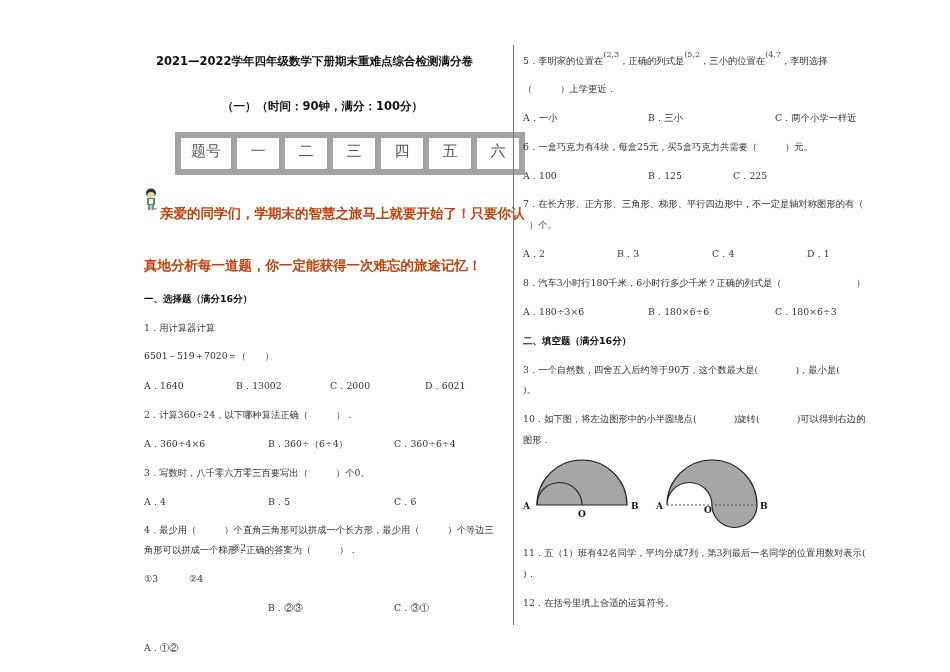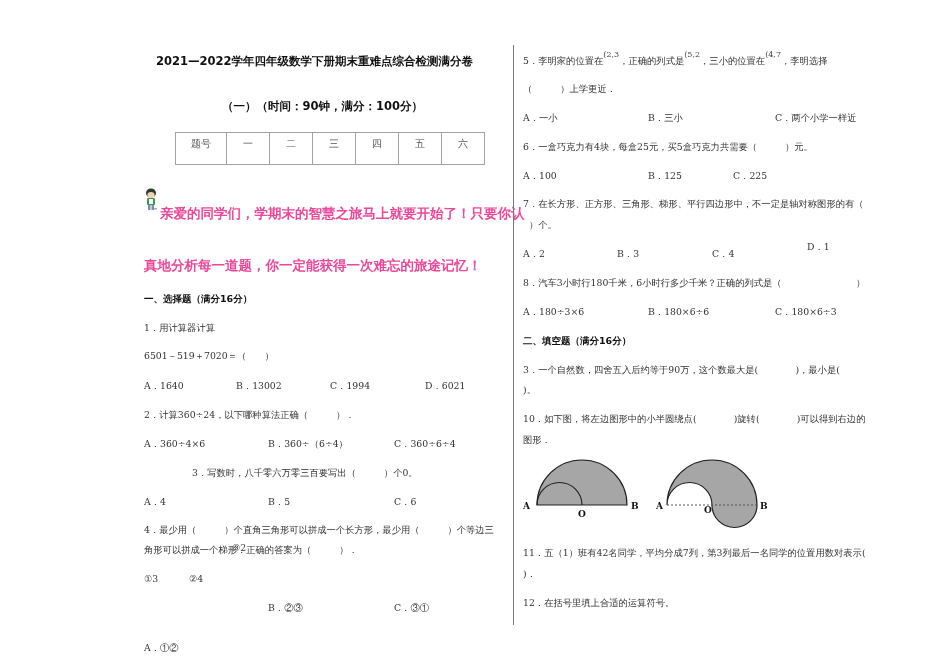--- a/index.html
+++ b/index.html
@@ -5,26 +5,26 @@
   html, body { margin: 0; padding: 0; background: #ffffff; }
   body {
     width: 950px; height: 672px; position: relative; overflow: hidden;
     font-family: "DejaVu Serif", "Liberation Serif", serif;
     color: #222;
   }
   .abs { position: absolute; white-space: nowrap; }
   .title { font-family: "DejaVu Sans", "Liberation Sans", sans-serif; font-weight: bold; font-size: 11.5px; color: #111; }
   .q { font-size: 9.3px; color: #333; }
   .sec { font-family: "DejaVu Sans", "Liberation Sans", sans-serif; font-weight: bold; font-size: 9.5px; color: #111; }
-  .intro { font-family: Liberation Mono, monospace; font-weight: bold; font-size: 13.5px; color: #ec4899; }
+  .intro { font-family: Liberation Mono, monospace; font-weight: bold; font-size: 13.5px; color: #c2410c; }
   .divider { position: absolute; left: 513px; top: 45px; width: 1px; height: 580px; background: #777; }
   table.score { position: absolute; left: 175px; top: 132px; border-collapse: collapse; }
   table.score td {
-    border: 1px solid #a3a3a3; width: 40px; height: 26px;
-    font-size: 10px; color: #555; text-align: center; vertical-align: top; padding-top: 4px;
+    border: 6px solid #a3a3a3; width: 40px; height: 26px;
+    font-size: 15px; color: #555; text-align: center; vertical-align: top; padding-top: 4px;
     font-family: "DejaVu Serif", serif;
   }
   table.score td:first-child { width: 48px; }
   .sup { font-size: 8px; position: relative; top: -7px; color: #444; }
   .mascot { position: absolute; left: 144px; top: 188px; width: 14px; height: 24px; }
 </style>
 </head>
 <body>
 
 <div class="abs title" style="left:156px; top:54px;">2021—2022学年四年级数学下册期末重难点综合检测满分卷</div>
@@ -56,29 +56,29 @@
 
 <div class="abs intro" style="left:160px; top:205px;">亲爱的同学们，学期末的智慧之旅马上就要开始了！只要你认</div>
 <div class="abs intro" style="left:144px; top:257px;">真地分析每一道题，你一定能获得一次难忘的旅途记忆！</div>
 
 <div class="abs sec" style="left:144px; top:293px;">一、选择题（满分16分）</div>
 
 <div class="abs q" style="left:144px; top:322px;">1．用计算器计算</div>
 <div class="abs q" style="left:144px; top:350px;">6501－519＋7020＝（　　）</div>
 <div class="abs q" style="left:144px; top:380px;">A．1640</div>
 <div class="abs q" style="left:236px; top:380px;">B．13002</div>
-<div class="abs q" style="left:330px; top:380px;">C．1994</div>
+<div class="abs q" style="left:330px; top:380px;">C．2000</div>
 <div class="abs q" style="left:425px; top:380px;">D．6021</div>
 
 <div class="abs q" style="left:144px; top:409px;">2．计算360÷24，以下哪种算法正确（　　　）．</div>
 <div class="abs q" style="left:144px; top:438px;">A．360÷4×6</div>
 <div class="abs q" style="left:268px; top:438px;">B．360÷（6÷4）</div>
 <div class="abs q" style="left:394px; top:438px;">C．360÷6÷4</div>
 
-<div class="abs q" style="left:144px; top:467px;margin-left:48px;">3．写数时，八千零六万零三百要写出（　　　）个0。</div>
+<div class="abs q" style="left:144px; top:467px;">3．写数时，八千零六万零三百要写出（　　　）个0。</div>
 <div class="abs q" style="left:144px; top:496px;">A．4</div>
 <div class="abs q" style="left:268px; top:496px;">B．5</div>
 <div class="abs q" style="left:394px; top:496px;">C．6</div>
 
 <div class="abs q" style="left:144px; top:524px;">4．最少用（　　　）个直角三角形可以拼成一个长方形，最少用（　　　）个等边三</div>
 <div class="abs q" style="left:144px; top:544px;">角形可以拼成一个梯形．正确的答案为（　　　）．</div>
 <div class="abs q" style="left:144px; top:573px;">①3</div>
 <div class="abs q" style="left:189px; top:573px;">②4</div>
 <div class="abs q" style="left:232px; top:542px;">③2</div>
 <div class="abs q" style="left:144px; top:602px;margin-top:40px;">A．①②</div>
@@ -98,21 +98,21 @@
 <div class="abs q" style="left:523px; top:141px;">6．一盒巧克力有4块，每盒25元，买5盒巧克力共需要（　　　）元。</div>
 <div class="abs q" style="left:523px; top:170px;">A．100</div>
 <div class="abs q" style="left:648px; top:170px;">B．125</div>
 <div class="abs q" style="left:733px; top:170px;">C．225</div>
 
 <div class="abs q" style="left:523px; top:198px;">7．在长方形、正方形、三角形、梯形、平行四边形中，不一定是轴对称图形的有（</div>
 <div class="abs q" style="left:529px; top:219px;">）个。</div>
 <div class="abs q" style="left:523px; top:248px;">A．2</div>
 <div class="abs q" style="left:617px; top:248px;">B．3</div>
 <div class="abs q" style="left:712px; top:248px;">C．4</div>
-<div class="abs q" style="left:807px; top:241px;">D．1</div>
+<div class="abs q" style="left:807px; top:248px;">D．1</div>
 
 <div class="abs q" style="left:523px; top:277px;">8．汽车3小时行180千米，6小时行多少千米？正确的列式是（　　　　　　　　）</div>
 <div class="abs q" style="left:523px; top:306px;">A．180÷3×6</div>
 <div class="abs q" style="left:648px; top:306px;">B．180×6÷6</div>
 <div class="abs q" style="left:775px; top:306px;">C．180×6÷3</div>
 
 <div class="abs sec" style="left:523px; top:335px;">二、填空题（满分16分）</div>
 
 <div class="abs q" style="left:523px; top:364px;">3．一个自然数，四舍五入后约等于90万，这个数最大是(　　　　)，最小是(</div>
 <div class="abs q" style="left:523px; top:384px;">)。</div>

